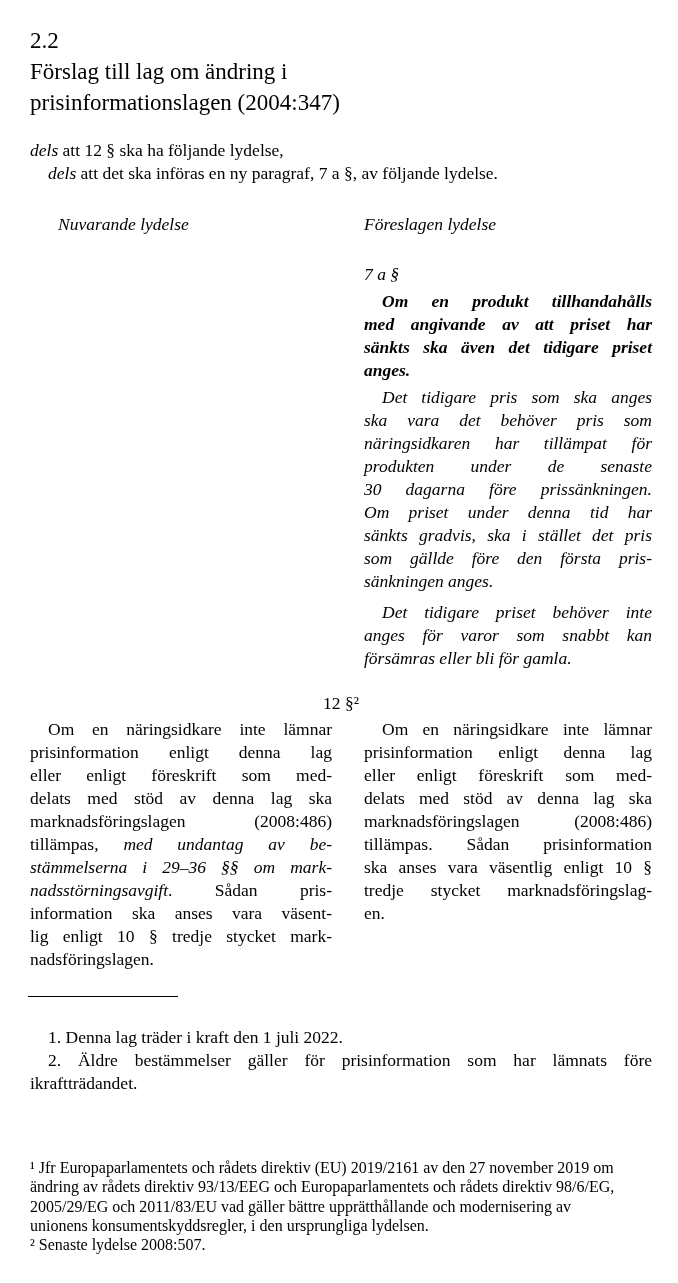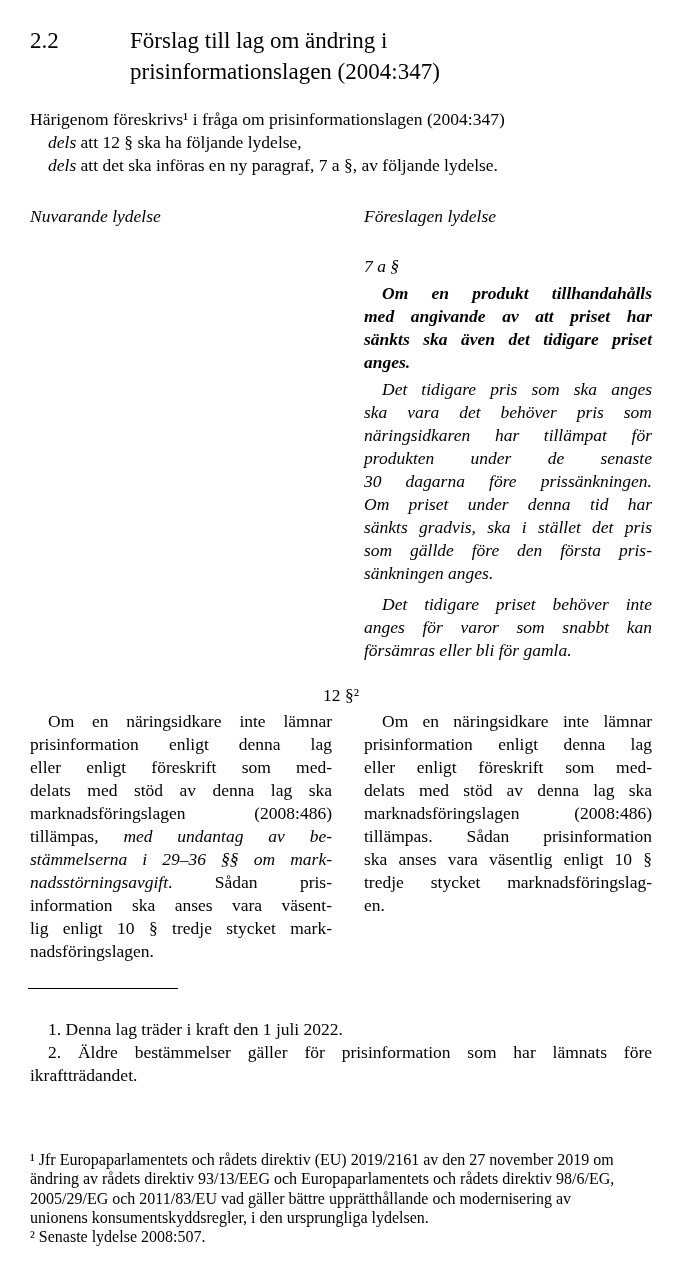--- a/index.html
+++ b/index.html
@@ -15,32 +15,33 @@
     font-family: "Liberation Serif", "DejaVu Serif", serif;
     overflow: hidden;
   }
   
   .heading {
     display: flex;
     margin-top: 25px;
     font-size: 23px;
     line-height: 31px;
     font-weight: normal;
+    flex-direction: column;
   }
   .heading-number { width: 100px; flex: none; }
   
   .body-text { font-size: 17.5px; line-height: 23px; }
   .line { min-height: 23px; }
   .footnotes .line { min-height: 19.3px; }
   
   .intro { margin-top: 21px; }
   .intro .line:not(:first-child) { text-indent: 18px; }
   
   .twocol, .twocol2 { display: flex; justify-content: space-between; }
-  .twocol { margin-top: 28px; }
+  .twocol { margin-top: 28px; margin-left: 28px; }
   .twocol2 { margin-top: 3px; }
   .col-left { width: 302px; flex: none; }
   .col-right { width: 288px; flex: none; }
   .col-header { font-style: italic; }
   .proposed-content { font-style: italic; }
   .section-label { margin-top: 27px; }
   .proposed-content .para-1 { margin-top: 4px; font-weight: bold; }
   .proposed-content .para-2 { margin-top: 4px; }
   .proposed-content .para-3 { margin-top: 8px; }
   
@@ -69,21 +70,20 @@
 
   <div class="heading">
     <div class="heading-number">2.2</div>
     <div class="heading-title">
         <div class="line">Förslag till lag om ändring i</div>
         <div class="line">prisinformationslagen (2004:347)</div>
       </div>
   </div>
 
   <div class="intro body-text">
-      <div class="line">Härigenom föreskrivs¹ i fråga om prisinformationslagen (2004:347)</div>
       <div class="line"><i>dels</i> att 12 § ska ha följande lydelse,</div>
       <div class="line"><i>dels</i> att det ska införas en ny paragraf, 7 a §, av följande lydelse.</div>
     </div>
 
   <div class="twocol body-text">
     <div class="col-left">
       <div class="col-header">Nuvarande lydelse</div>
     </div>
     <div class="col-right">
       <div class="col-header">Föreslagen lydelse</div>

